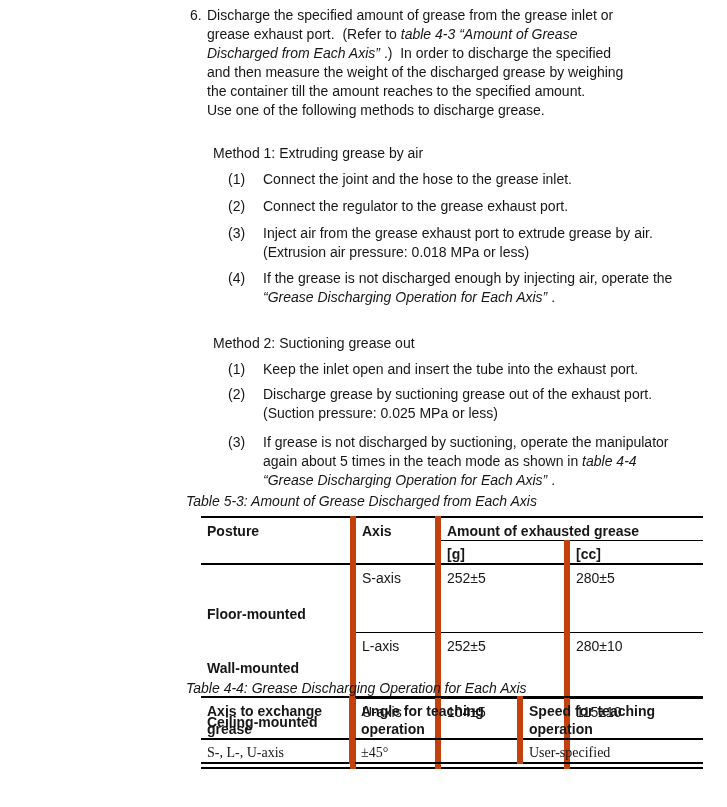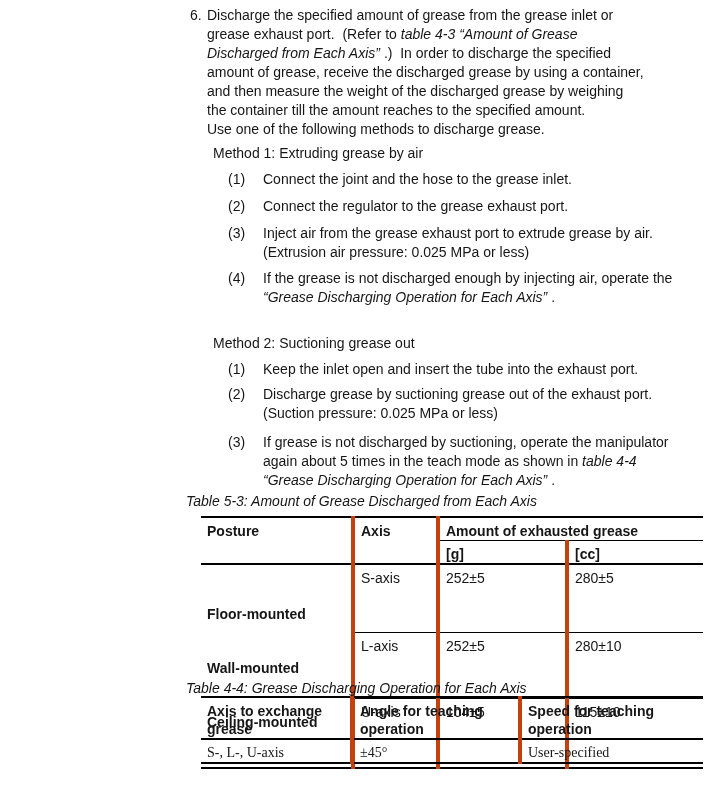--- a/index.html
+++ b/index.html
@@ -33,21 +33,21 @@
 
   table.dtable {
     border-collapse:collapse; table-layout:fixed; width:502px;
     border-top:2px solid #000; border-bottom:2px solid #000;
   }
   table.dtable td {
     vertical-align:top; padding:4px 6px 0 6px; line-height:18px;
     white-space:pre; overflow:hidden;
   }
   td.b { font-weight:bold; }
-  td.bl { border-left:4px solid #c2410c;margin-left:36px; }
+  td.bl { border-left:6px solid #c2410c;margin-left:36px; }
   td.hsep { border-bottom:2px solid #000; }   
   td.sub  { border-bottom:1px solid #000; }   
   td.rsep { border-bottom:1px solid #000; }   
   #t43 tr.hr1 { height:23px; }
   #t43 tr.hr2 { height:23px; }
   #t43 tr.dr  { height:23px; }
   #t43 tr.drl { height:24px; }
   #t44 tr.hr  { height:39px; }
   #t44 tr.dr  { height:24px;font-family:Liberation Serif, serif; }
   #t44 td.wrap { white-space:normal; }
@@ -56,21 +56,20 @@
 <body>
 
 <div class="page">
 
   <div class="abs flexrow" id="item6">
     <div class="marker6 ln">6.</div>
     <div>
       <div class="ln"><span>Discharge the specified amount of grease from the grease inlet or</span></div>
       <div class="ln"><span>grease exhaust port.  (Refer to </span><span class="it">table 4-3 “Amount of Grease</span></div>
       <div class="ln"><span class="it">Discharged from Each Axis” </span><span>.)  In order to discharge the specified</span></div>
-      <div class="ln"><span>amount of grease, receive the discharged grease by using a container,</span></div>
       <div class="ln"><span>and then measure the weight of the discharged grease by weighing</span></div>
       <div class="ln"><span>the container till the amount reaches to the specified amount.</span></div>
       <div class="ln"><span>Use one of the following methods to discharge grease.</span></div>
     </div>
   </div>
 
   <div class="abs ln" id="m1h">Method 1: Extruding grease by air</div>
 
   <div class="abs flexrow" id="m1i0">
     <div class="submarker ln">(1)</div>
@@ -83,21 +82,21 @@
     <div class="submarker ln">(2)</div>
     <div>
       <div class="ln"><span>Connect the regulator to the grease exhaust port.</span></div>
     </div>
   </div>
 
   <div class="abs flexrow" id="m1i2">
     <div class="submarker ln">(3)</div>
     <div>
       <div class="ln"><span>Inject air from the grease exhaust port to extrude grease by air.</span></div>
-      <div class="ln"><span>(Extrusion air pressure: 0.025 MPa or less)</span></div>
+      <div class="ln"><span>(Extrusion air pressure: 0.018 MPa or less)</span></div>
     </div>
   </div>
 
   <div class="abs flexrow" id="m1i3">
     <div class="submarker ln">(4)</div>
     <div>
       <div class="ln"><span>If the grease is not discharged enough by injecting air, operate the</span></div>
       <div class="ln"><span class="it">“Grease Discharging Operation for Each Axis” </span><span>.</span></div>
     </div>
   </div>

